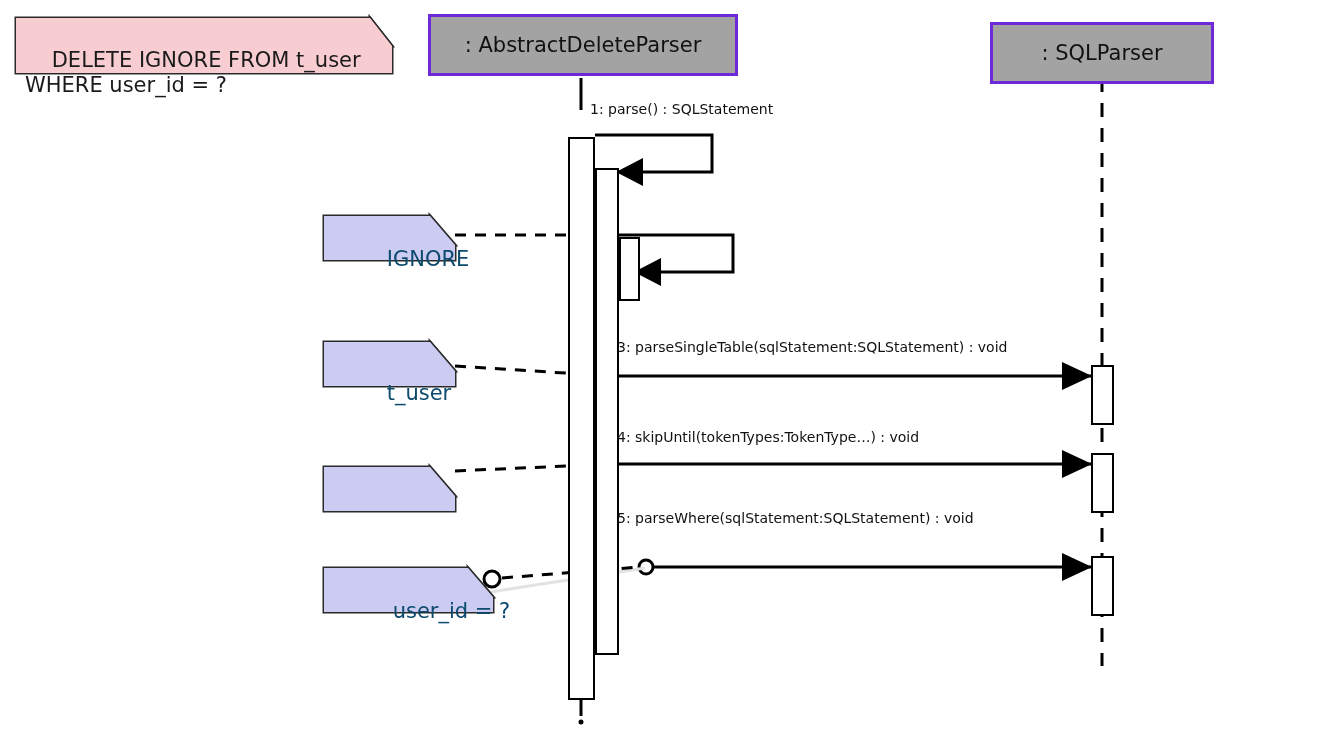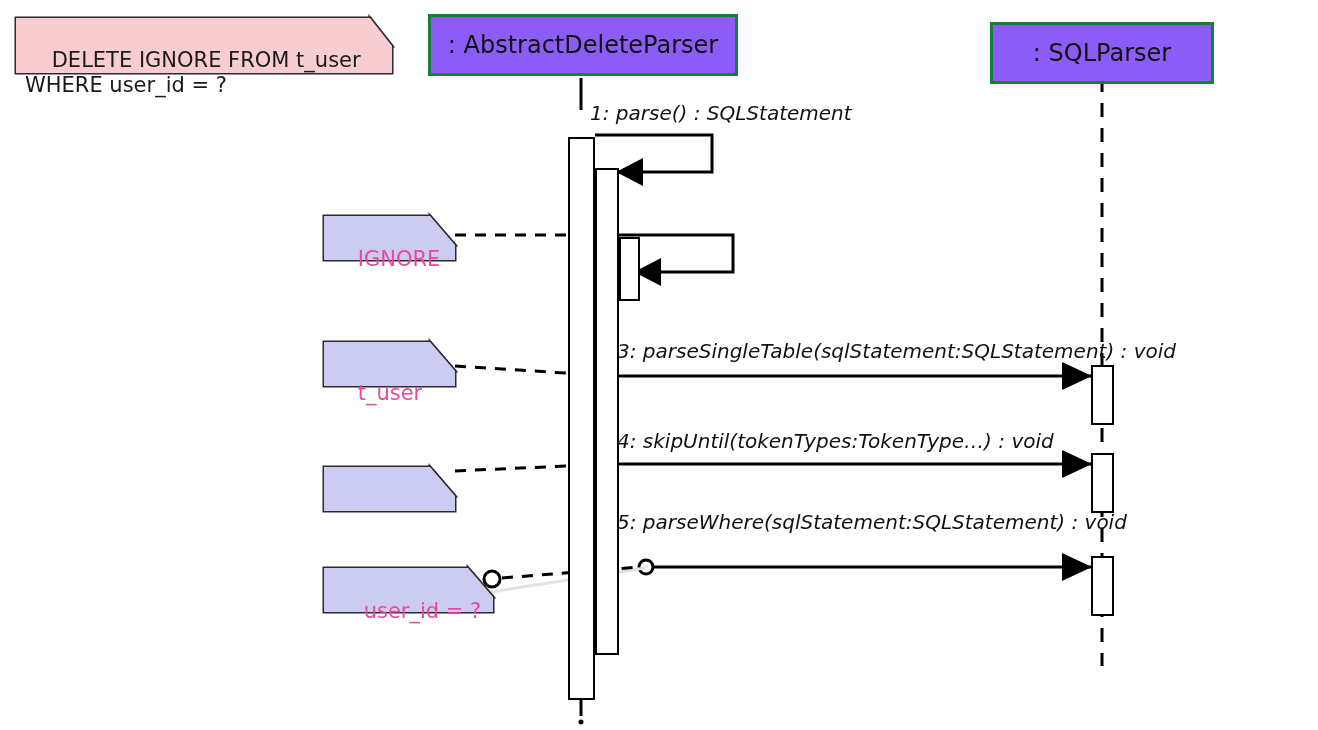--- a/index.html
+++ b/index.html
@@ -20,57 +20,57 @@
     left: 0;
     top: 0;
     width: 1318px;
     height: 730px;
   }
 
   
   .participant-box {
     position: absolute;
     box-sizing: border-box;
-    background: #8b5cf6;
-    border: 3px solid #15803d;
+    background: #a3a3a3;
+    border: 3px solid #6d28d9;
     display: flex;
     align-items: center;
     justify-content: center;
-    font-size: 24px;
+    font-size: 21px;
     color: #111111;
     white-space: nowrap;
   }
 
   
   .note {
     position: absolute;
     box-sizing: border-box;
     font-size: 21px;
     color: #111111;
     line-height: 1.18;
     padding: 4px 26px 4px 7px;
     white-space: pre;
   }
   .note-sql {
     background: #f8cdd2;
     color: #1a1a1a;
   }
   .note-token {
     background: #ccccf2;
-    color: #ec4899;
+    color: #0c4a6e;
+    margin-left: 29px;
   }
 
   
   .msg-label {
     position: absolute;
-    font-size: 20px;
+    font-size: 14px;
     color: #111111;
     white-space: nowrap;
     background: transparent;
-    font-style: italic;
   }
 
   
   .activation {
     position: absolute;
     box-sizing: border-box;
     background: #ffffff;
     border: 2px solid #000000;
   }
 </style>

